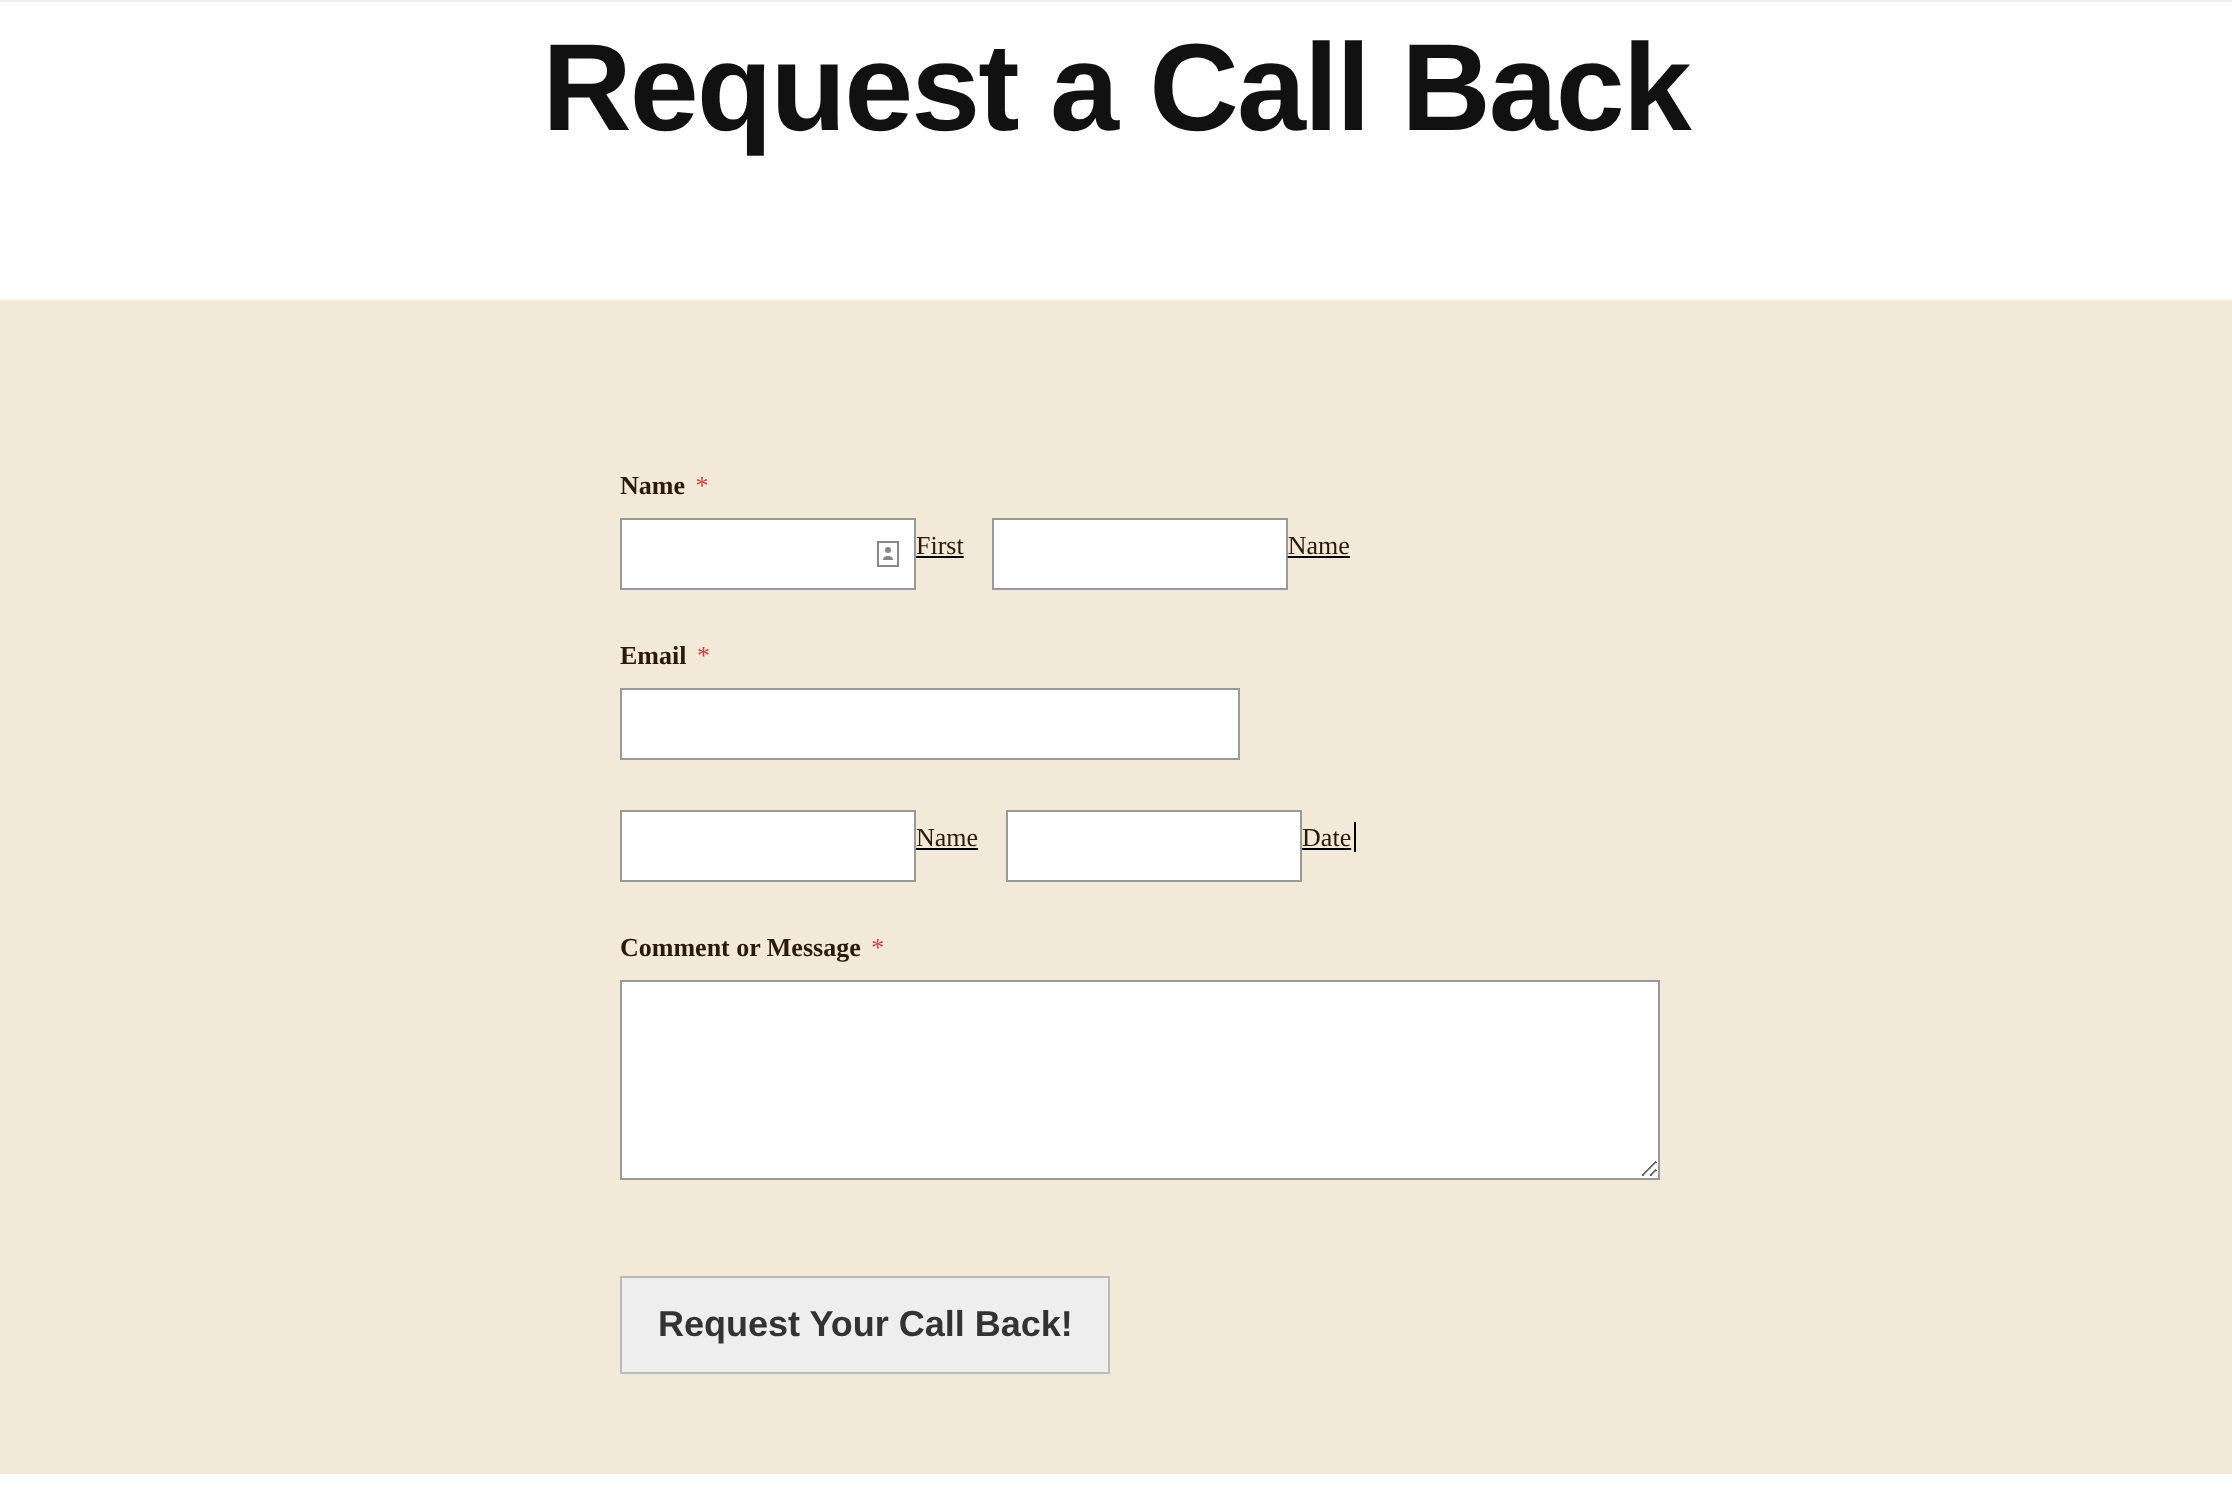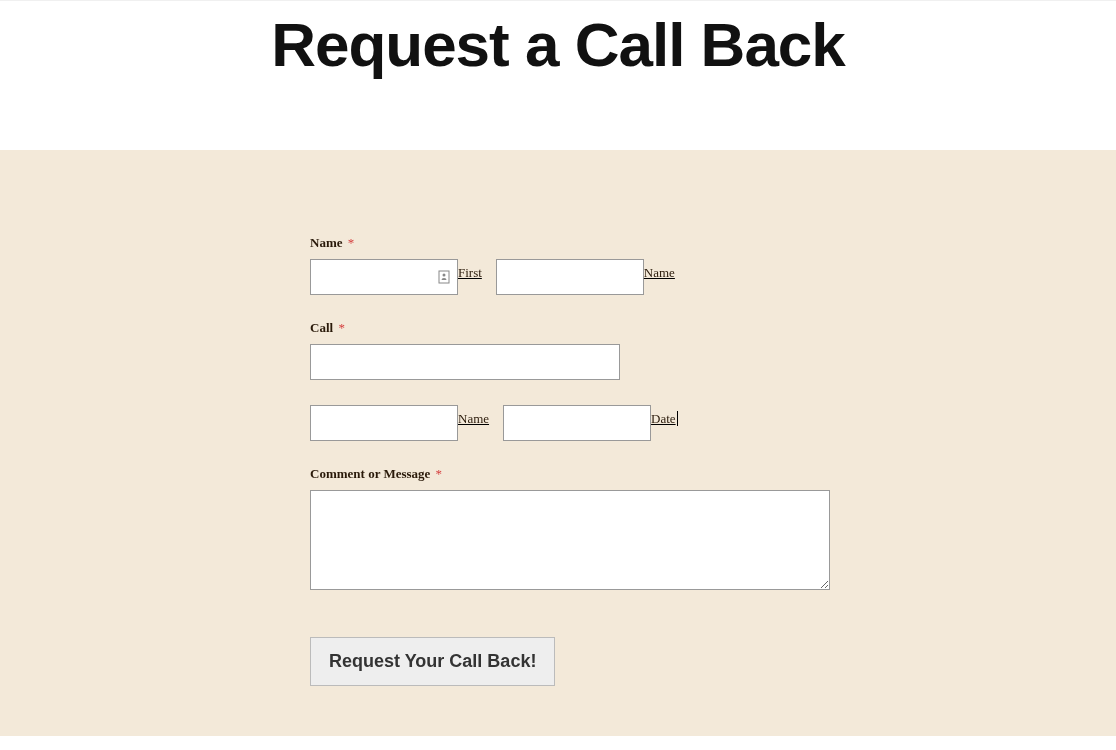--- a/index.html
+++ b/index.html
@@ -155,21 +155,21 @@
         </div>
         <div class="field-col">
           <input type="text" class="text-input" value="" style="">
           <span class="sub-label">Name</span>
         </div>
       </div>
     </div>
 
     <div class="form-group">
       <label class="field-label">
-        <span>Call</span>
+        <span>Email</span>
         <span class="required-asterisk">*</span>
       </label>
       <input type="email" class="email-input" value="" style="">
     </div>
 
     <div class="form-group">
       <div class="field-row">
         <div class="field-col">
           <input type="text" class="text-input" value="" style="">
           <span class="sub-label">Name</span>

